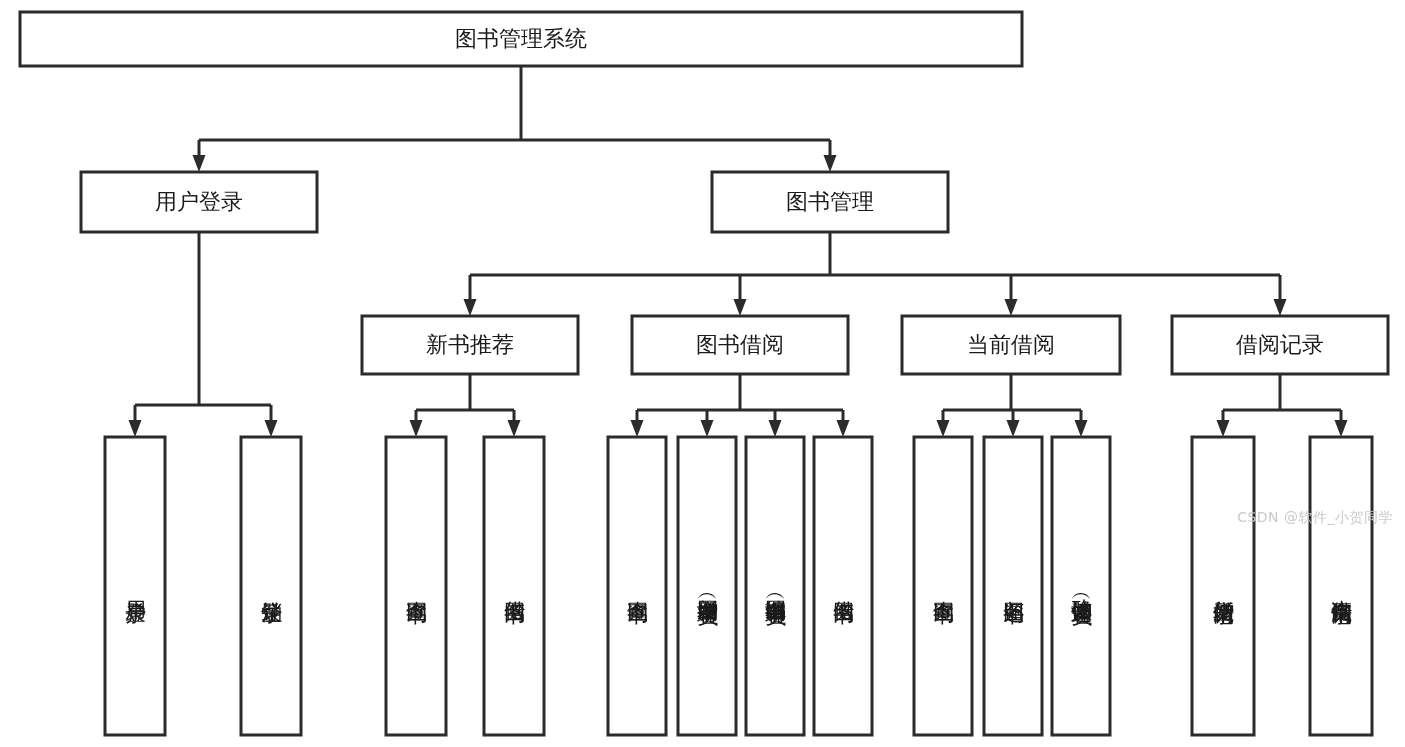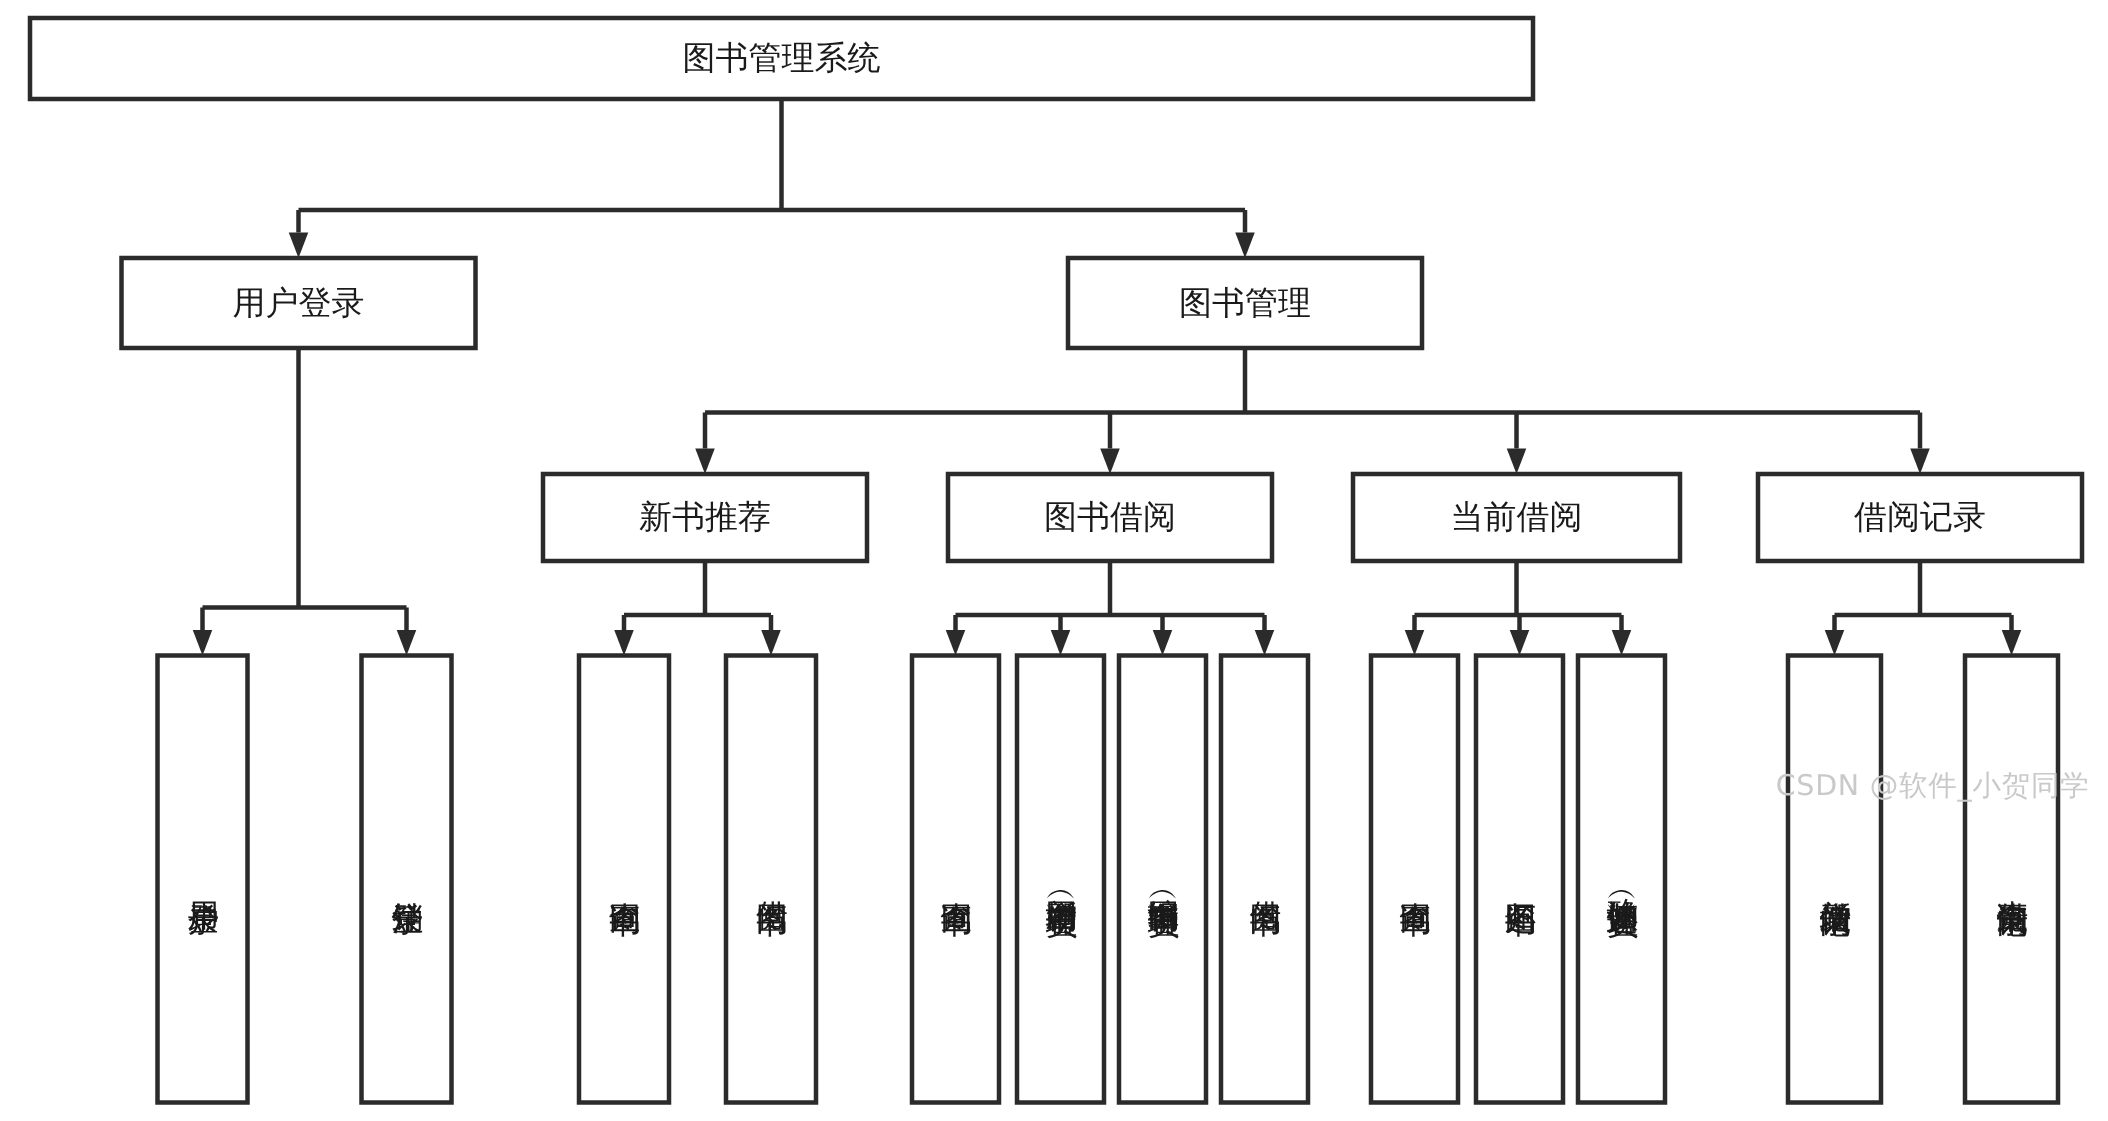--- a/index.html
+++ b/index.html
@@ -63,23 +63,23 @@
     color: #1a1a1a;
     writing-mode: vertical-rl;
     text-orientation: upright;
     letter-spacing: 1px;
     pointer-events: none;
     box-sizing: border-box;
   }
   .watermark {
     position: absolute;
     right: 12px;
-    bottom: 10px;
-    font-family: "DejaVu Sans", "Liberation Sans", sans-serif;
-    font-size: 19px;
+    bottom: 20px;
+    font-family: "DejaVu Sans", "Liberation Sans", sans-serif;
+    font-size: 14px;
     color: #c9c9c9;
     white-space: nowrap;
     letter-spacing: 0.5px;
   }
 </style>
 </head>
 <body>
 
 <div id="diagram-root">
   <svg class="diagram-canvas" id="diagram-svg" viewBox="0 0 1405 747" xmlns="http://www.w3.org/2000/svg">

